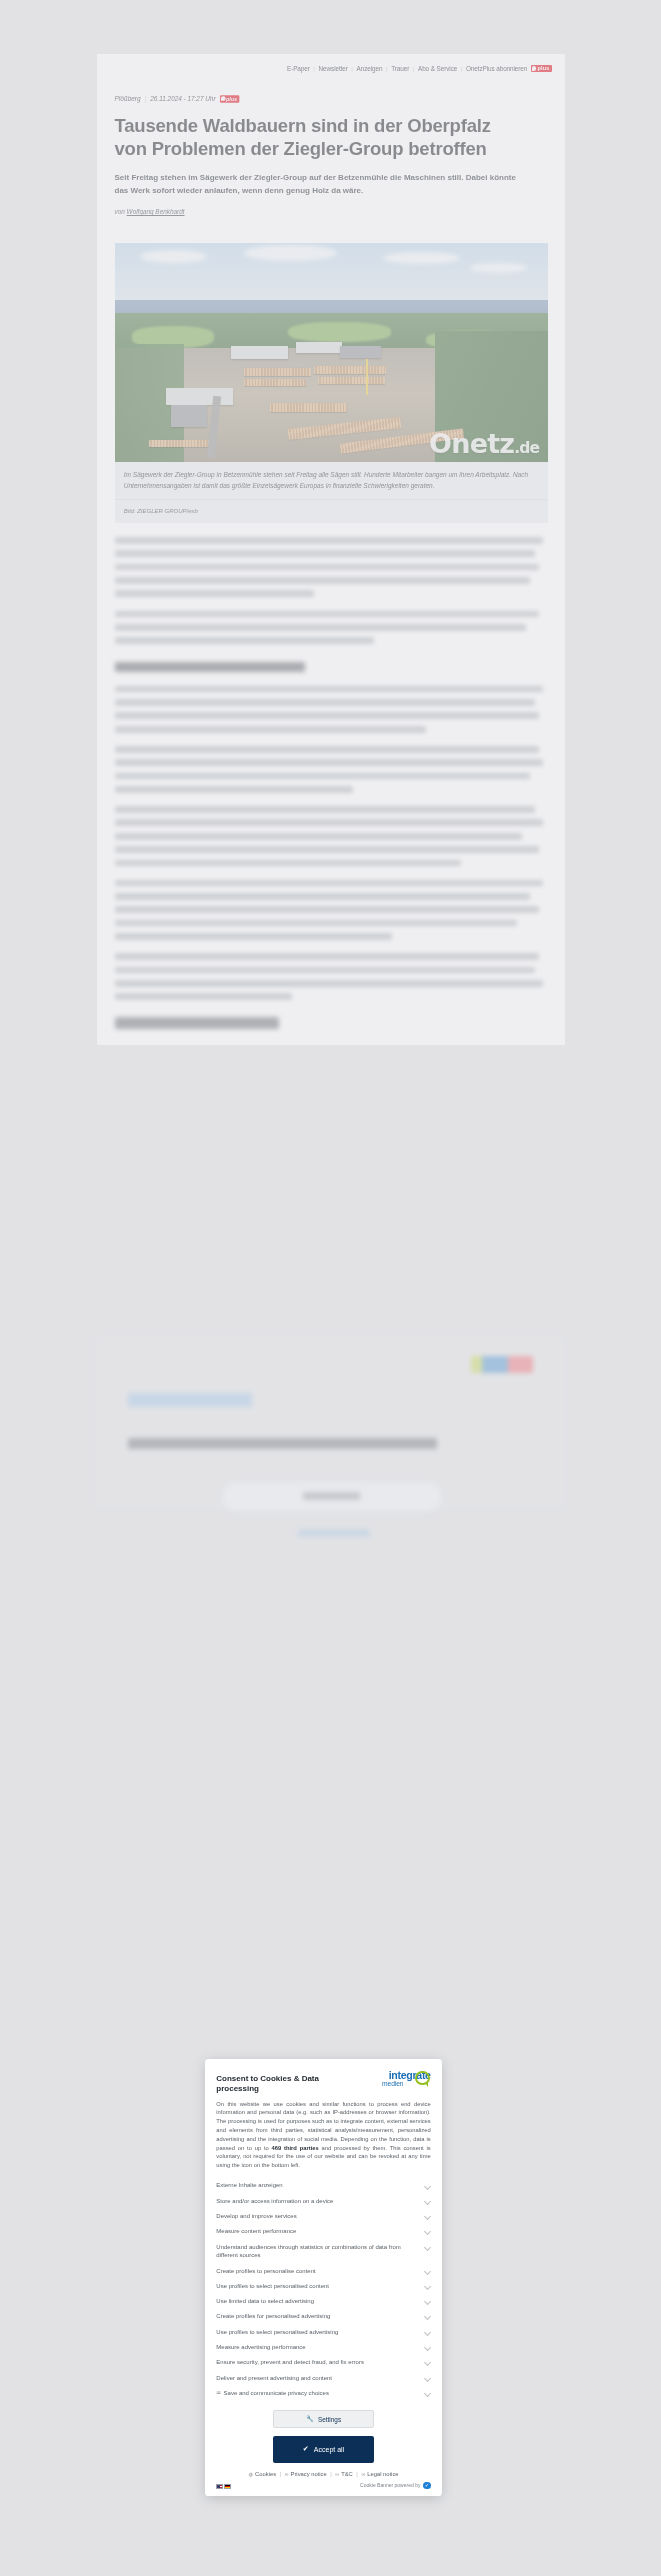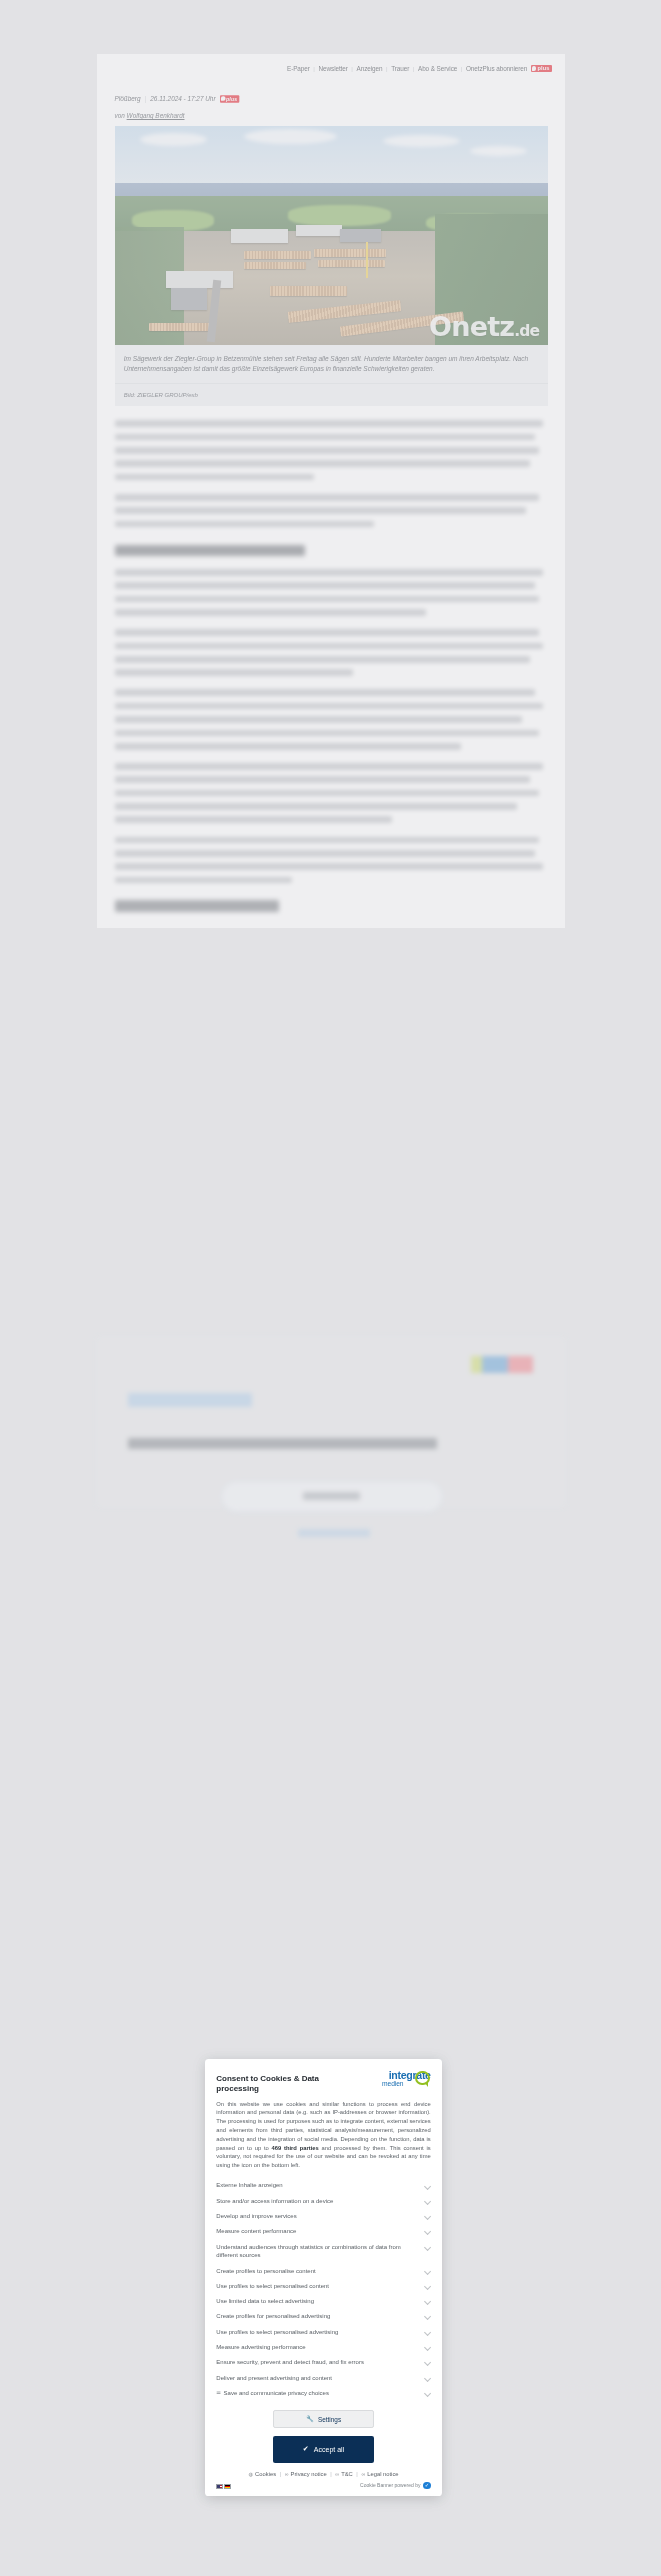--- a/index.html
+++ b/index.html
@@ -109,21 +109,21 @@
 
   .byline {
     margin-top: 10.3px;
     font-size: 6.4px;
     font-style: italic;
     color: #3b4148;
   }
   .byline a { color: #3b4148; }
 
   
-  .hero-figure { margin-top: 7px; }
+  .hero-figure { margin-top: 28px; }
 
   .hero-photo {
     position: relative;
     width: 433px;
     height: 219px;
     overflow: hidden;
     background: linear-gradient(#cfe2f2, #a9c6df);
   }
   .sky {
     position: absolute; left:0; top:0; width:100%; height:31%;
@@ -500,21 +500,23 @@
       <div class="meta-line">
         <span>Plößberg</span>
         <span class="meta-sep">|</span>
         <span>26.11.2024 - 17:27 Uhr</span>
         <span class="plus-badge plus-badge-sm">
           <span class="bubble"></span>
           <span class="plus-word">plus</span>
         </span>
       </div>
 
-
+      <h1 class="headline">Tausende Waldbauern sind in der Oberpfalz von Problemen der Ziegler-Group betroffen</h1>
+
+      <p class="teaser">Seit Freitag stehen im Sägewerk der Ziegler-Group auf der Betzenmühle die Maschinen still. Dabei könnte das Werk sofort wieder anlaufen, wenn denn genug Holz da wäre.</p>
 
       <div class="byline">
         <span>von</span>
         <a href="#">Wolfgang Benkhardt</a>
       </div>
 
       <figure class="hero-figure">
         <div class="hero-photo">
           <div class="sky"></div>
           <div class="cloud" style="left:6%;top:3%;width:67px;height:13.4px;"></div>

